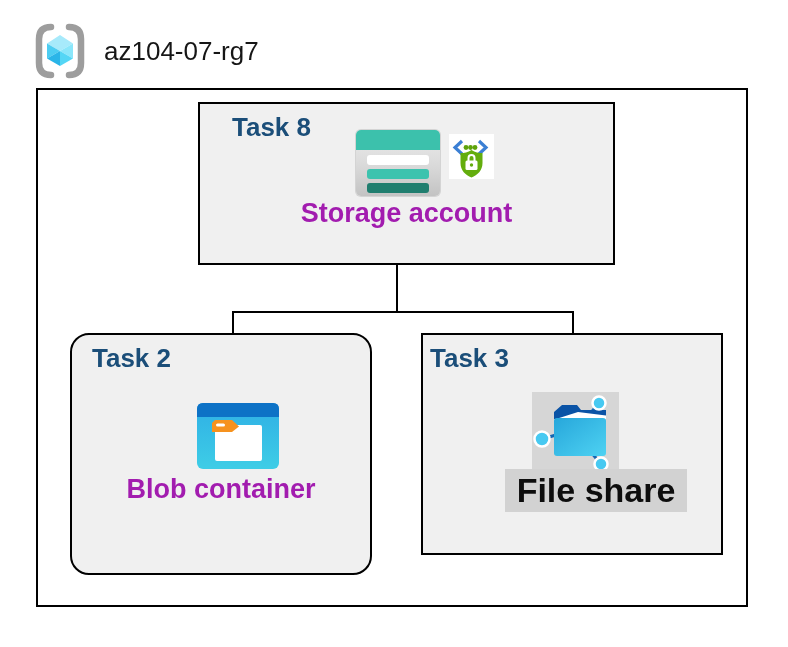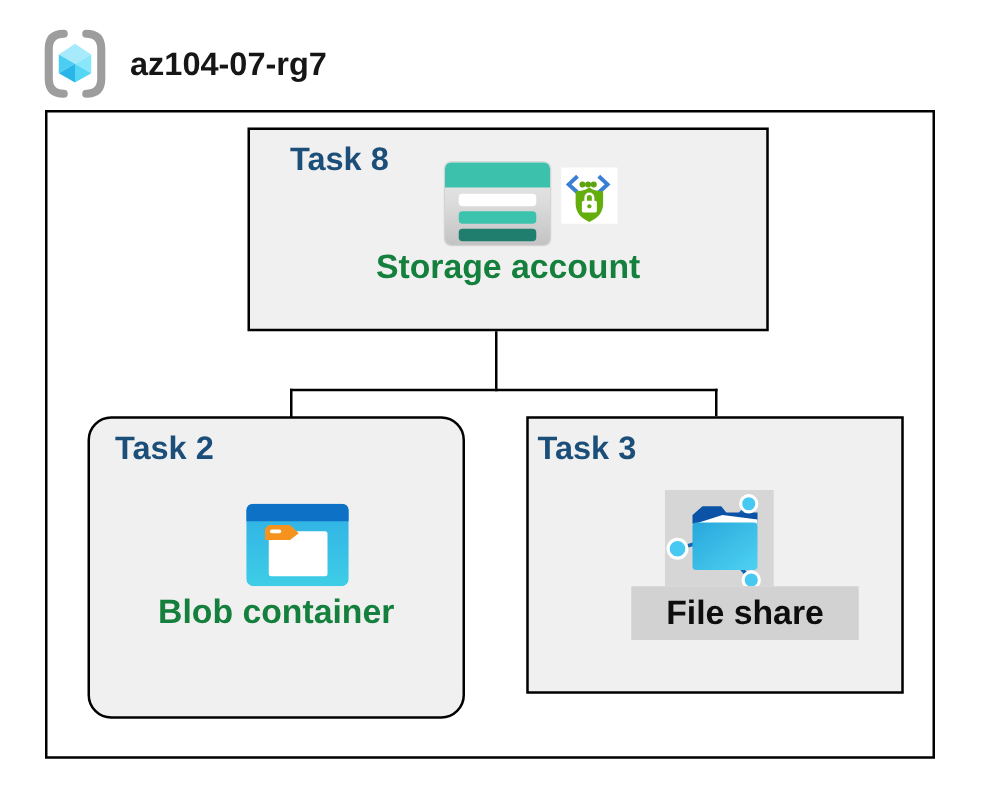--- a/index.html
+++ b/index.html
@@ -9,21 +9,21 @@
     height: 647px;
     background: #ffffff;
     font-family: "Liberation Sans", sans-serif;
     overflow: hidden;
   }
   .abs { position: absolute; }
 
   
   .rg-title {
     left: 104px; top: 36px;
-    font-size: 26px; font-weight: bold; color: #161616;
+    font-size: 26px; font-weight: normal; color: #161616;
     letter-spacing: 0px;
     text-align: center;
   }
 
   
   .outer-box {
     left: 36px; top: 88px;
     width: 712px; height: 519px;
     border: 2px solid #000000;
     background: #ffffff;
@@ -46,21 +46,21 @@
     white-space: nowrap;
   }
   .task1 .task-label { left: 32px; top: 8px; }
   .task2 .task-label { left: 20px; top: 8px; }
   .task3 .task-label { left: 7px;  top: 8px; }
 
   .node-label {
     position: absolute;
     left: 0; width: 100%;
     text-align: center;
-    font-size: 27px; font-weight: bold; color: #15803d;
+    font-size: 27px; font-weight: bold; color: #a21caf;
     white-space: nowrap;
   }
   .task1 .node-label { top: 94px; }
   .task2 .node-label { top: 139px; }
 
   
   .line { background: #000000; }
 
   
   .storage-icon {
@@ -87,21 +87,21 @@
 
   
   .secure-icon { left: 249px; top: 30px; width: 45px; height: 45px; background: #ffffff; }
 
   
   .fs-icon-block { left: 109px; top: 57px; width: 87px; height: 77px; background: #d6d6d6; }
   .fs-text-block {
     left: 82px; top: 134px; width: 182px; height: 43px;
     background: #d2d2d2;
     text-align: center;
-    font-size: 27px; font-weight: bold; color: #0d0d0d;
+    font-size: 34px; font-weight: bold; color: #0d0d0d;
     line-height: 42px;
     white-space: nowrap;
   }
 </style>
 </head>
 <body>
 
 <div class="canvas">
 
   <svg class="abs" style="left:30px; top:21px;" width="60" height="60" viewBox="0 0 60 60">

